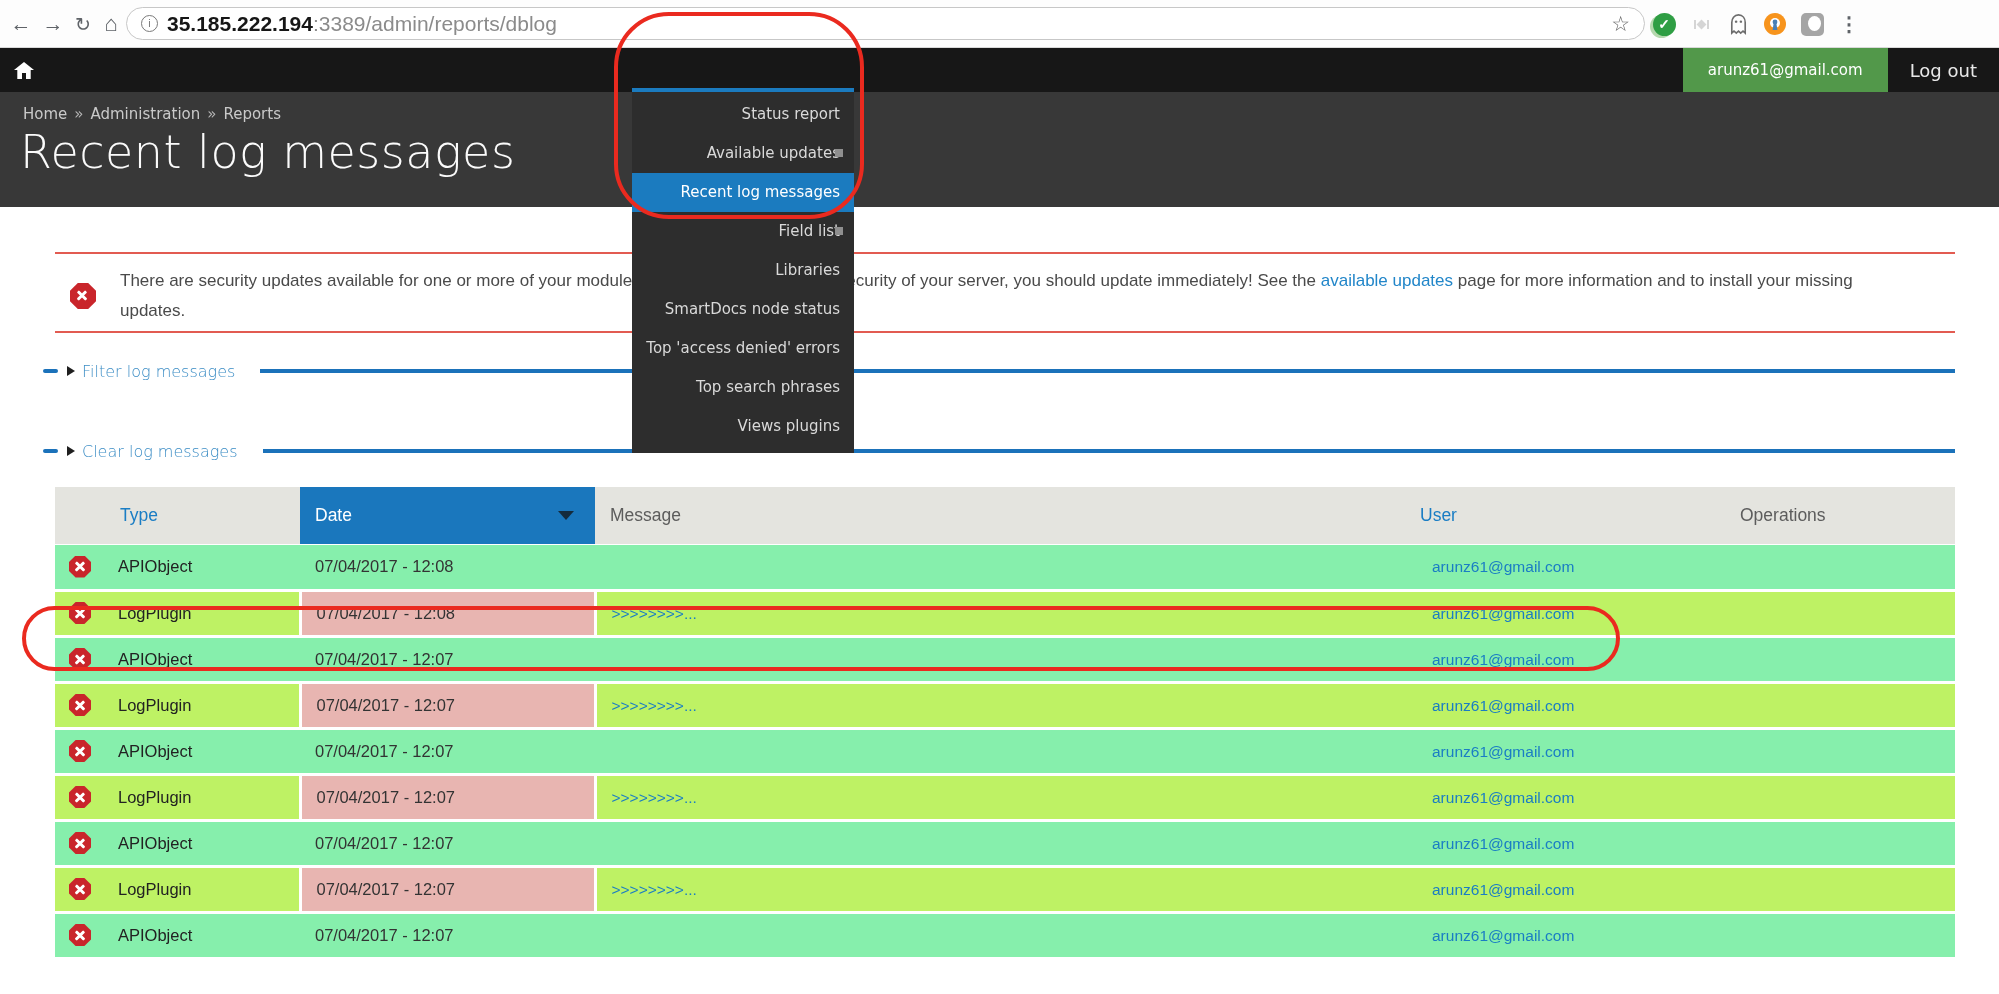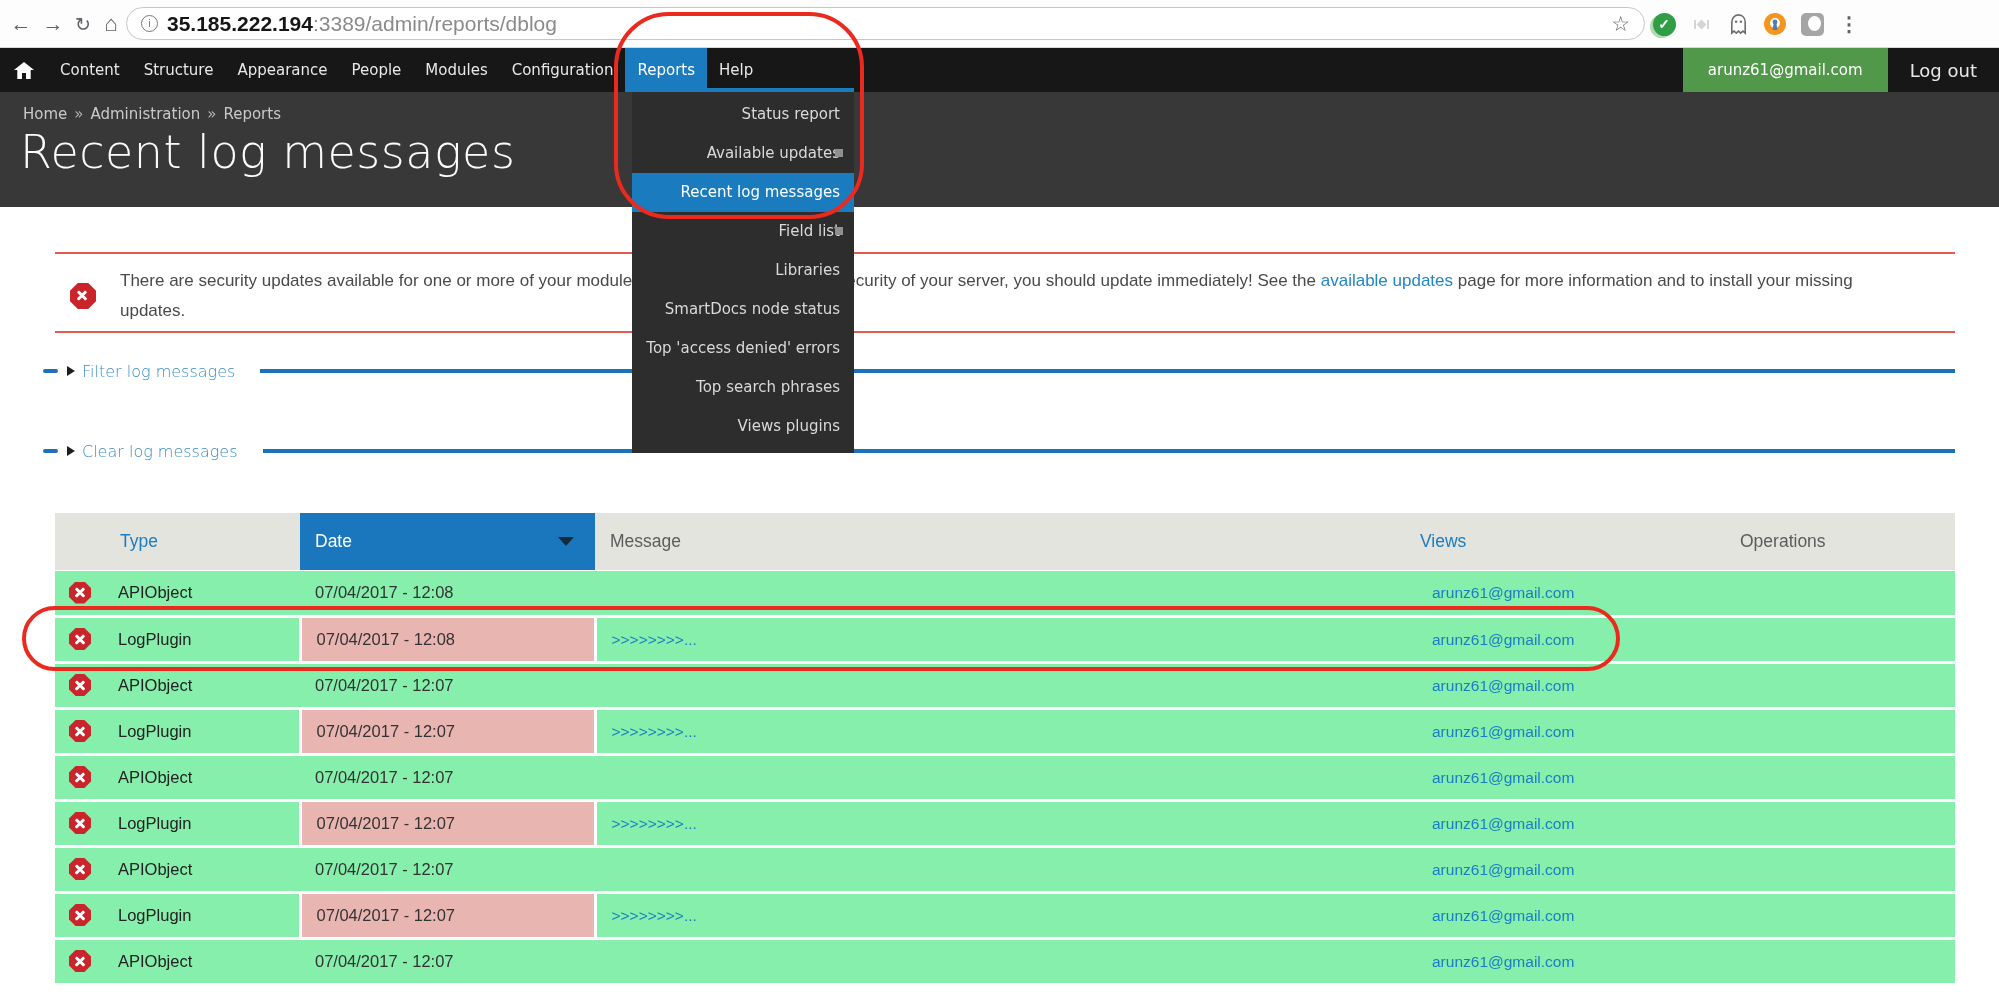--- a/index.html
+++ b/index.html
@@ -59,33 +59,33 @@
   .error-text a { color:#2286c9; text-decoration:none; cursor:pointer; }
 
   
   .collapse-section { position:absolute; left:43px; width:1912px; height:38px; display:flex; align-items:center; font-family:"DejaVu Sans", sans-serif; }
   .sec-dash { width:15px; height:4px; background:#1b72ba; border-radius:2px; flex:0 0 auto; }
   .sec-arrow { width:0; height:0; border-left:8px solid #1f1f1f; border-top:5.5px solid transparent; border-bottom:5.5px solid transparent; margin-left:9px; flex:0 0 auto; cursor:pointer; }
   .sec-label { margin-left:7px; font-size:16px; font-weight:300; color:#3c8dc5; cursor:pointer; white-space:nowrap; }
   .sec-rule { flex:1; height:4px; background:#1b72ba; margin-left:25px; }
 
   
-  .log-table { position:absolute; left:55px; top:513px; width:1900px; z-index:5; }
+  .log-table { position:absolute; left:55px; top:487px; width:1900px; z-index:5; }
   table { width:100%; border-collapse:collapse; table-layout:fixed; }
   thead th { height:57px; background:#e4e4df; font-weight:normal; font-size:17.5px; text-align:left; color:#5c5c5c; border-bottom:1px solid #fff; }
   thead th a { text-decoration:none; cursor:pointer; }
   th.h-type { padding-left:15px; } th.h-type a { color:#1a7dc4; }
   th.h-date { background:#1a77bd; position:relative; padding-left:15px; }
   th.h-date a { color:#fff; }
   .sort-caret { position:absolute; right:21px; top:50%; margin-top:-4px; width:0; height:0; border-left:8px solid transparent; border-right:8px solid transparent; border-top:9px solid #142b3d; }
   th.h-msg { padding-left:15px; }
   th.h-user { padding-left:10px; } th.h-user a { color:#1a7dc4; }
   th.h-ops { padding-left:50px; }
   tbody td { height:46px; border-bottom:3px solid #fff; font-size:16.5px; background:#86efac; vertical-align:middle; }
-  tr.row-err td { background:#86efac; }
+  tr.row-err td { background:#bef264; }
   tr.row-err td.c-date { background:#e8b5b1; border-left:3px solid #fff; border-right:3px solid #fff; }
   td.c-icon { text-align:center; }
   td.c-icon .err-oct { width:22px; height:22px; vertical-align:middle; }
   td.c-icon .err-oct::before, td.c-icon .err-oct::after { left:5px; top:9.5px; }
   td.c-type { padding-left:13px; color:#222; }
   td.c-date { padding-left:15px; color:#333; }
   td.c-msg a { padding-left:15px; color:#1a7dc4; font-size:15.5px; text-decoration:none; cursor:pointer; }
   td.c-user a { padding-left:22px; color:#1a7dc4; font-size:15.5px; text-decoration:none; cursor:pointer; }
 
   
@@ -136,30 +136,20 @@
     <div class="ext dots-icon">⋮</div>
   </div>
 </div>
 
 <div class="toolbar">
   <div class="tb-home">
     <svg width="20" height="17" viewBox="0 0 20 17">
         <path d="M10 0 L20 8 L16.7 8 L16.7 17 L12 17 L12 11 L8 11 L8 17 L3.3 17 L3.3 8 L0 8 Z" fill="#fff"></path>
       </svg>
   </div>
-  <div id="toolbar-items" style="display:flex; align-items:stretch;">
-      <div class="tb-item">Content</div>
-      <div class="tb-item">Structure</div>
-      <div class="tb-item">Appearance</div>
-      <div class="tb-item">People</div>
-      <div class="tb-item">Modules</div>
-      <div class="tb-item">Configuration</div>
-      <div class="tb-item active">Reports</div>
-      <div class="tb-item">Help</div>
-    </div>
   <div class="tb-right">
     <div class="account-chip">arunz61@gmail.com</div>
     <div class="logout">Log out</div>
   </div>
 </div>
 
 <div class="page-header">
   <div class="breadcrumb">
     <a>Home</a><span class="crumb-sep">»</span><a>Administration</a><span class="crumb-sep">»</span><a>Reports</a>
   </div>
@@ -193,21 +183,21 @@
         <col style="width:815px">
         <col style="width:280px">
         <col style="width:265px">
       </colgroup>
     <thead>
       <tr>
         <th></th>
         <th class="h-type"><a>Type</a></th>
         <th class="h-date"><a>Date</a><span class="sort-caret"></span></th>
         <th class="h-msg">Message</th>
-        <th class="h-user"><a>Views</a></th>
+        <th class="h-user"><a>User</a></th>
         <th class="h-ops">Operations</th>
       </tr>
     </thead>
     <tbody id="log-rows">
         <tr class="row-plain">
           <td class="c-icon"><span class="err-oct"></span></td>
           <td class="c-type">APIObject</td>
           <td class="c-date">07/04/2017 - 12:08</td>
           <td class="c-msg"></td>
           <td class="c-user"><a>arunz61@gmail.com</a></td>

